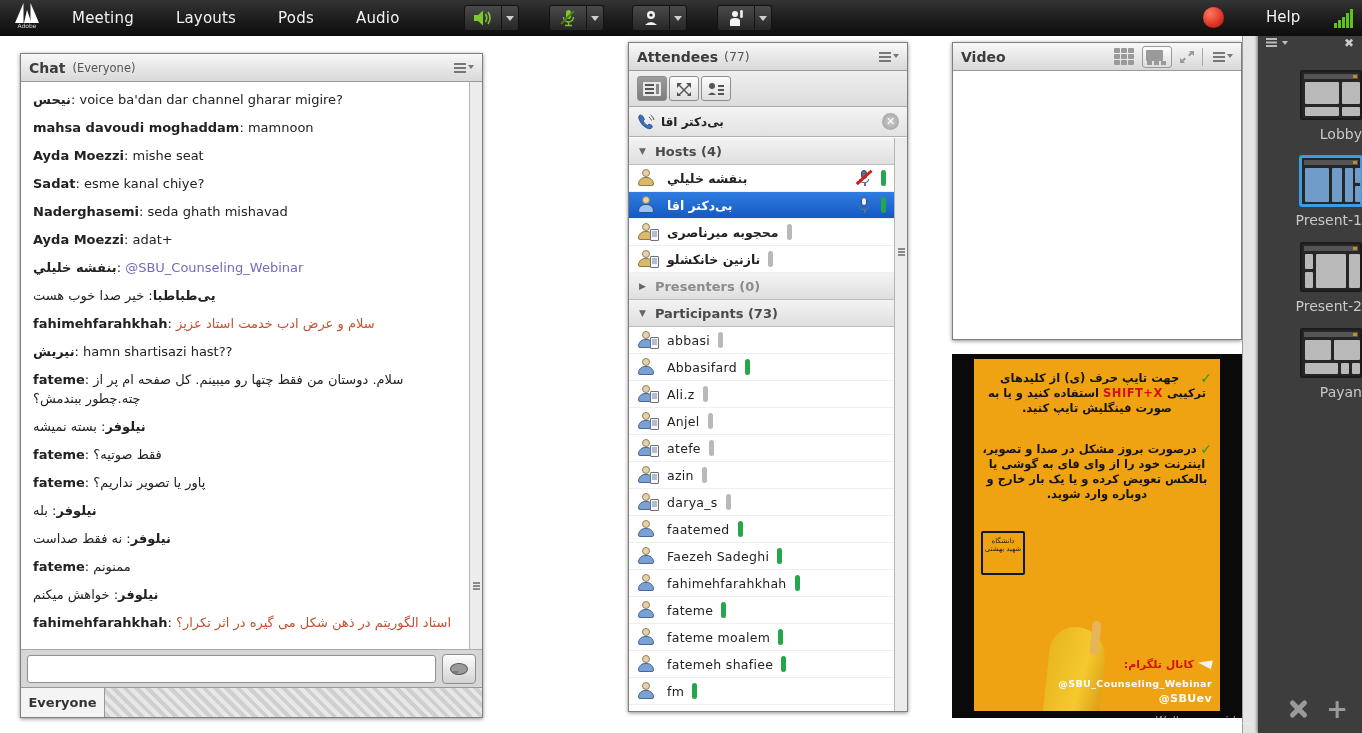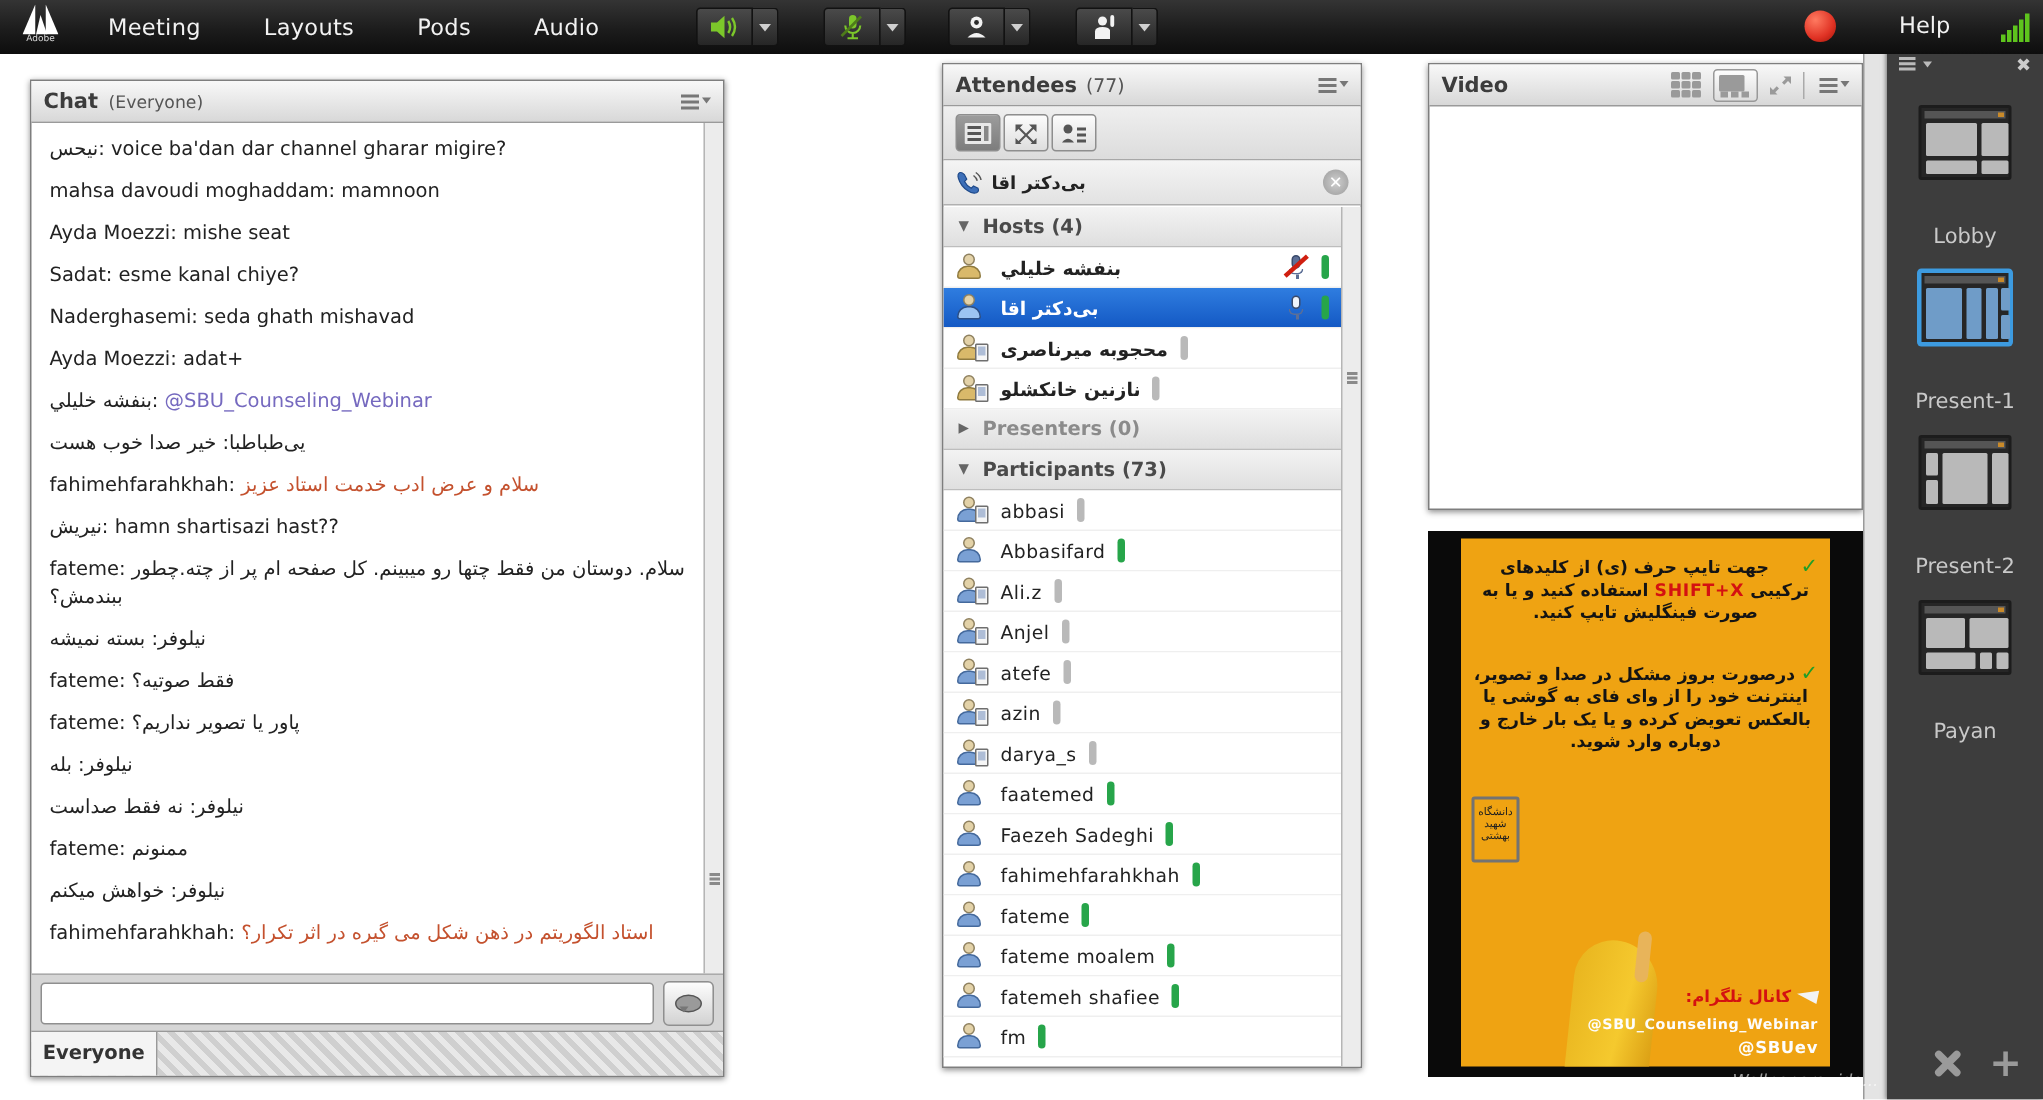--- a/index.html
+++ b/index.html
@@ -39,21 +39,21 @@
   .pod-title { font-size:14px; font-weight:bold; color:#3c3c3c; }
   .pod-sub { font-size:11.5px; color:#555; margin-left:7px; }
   .pod-menu { margin-left:auto; width:22px; height:16px; position:relative; }
   .pod-menu .bars { position:absolute; left:2px; top:3px; width:12px; height:2px; background:#777; box-shadow:0 4px 0 #777,0 8px 0 #777; }
   .pod-menu .dn { position:absolute; right:0; top:5px; border:3.5px solid transparent; border-top:4.5px solid #777; }
 
   
   #chat-pod { left:20px; top:53px; width:463px; height:665px; }
   .chat-msgs { position:absolute; left:0; top:28px; right:13px; bottom:68px; overflow:hidden; padding:8px 12px; }
   .msg { font-size:13px; color:#222; margin-bottom:9px; line-height:19px; }
-  .msg .msg-name { font-weight:normal; }
+  .msg .msg-name { font-weight:bold; }
   .msg.rtl { direction:rtl; text-align:left; }
   .msg.orange .msg-text { color:#c4512e; }
   .msg.link .msg-text { color:#7569bf; }
   .chat-scroll { position:absolute; top:28px; right:0; width:13px; bottom:68px; background:#ececec; border-left:1px solid #b5b5b5; }
   .scroll-grip { position:absolute; left:3px; width:7px; height:2px; background:#8a8a8a; box-shadow:0 3px 0 #8a8a8a,0 6px 0 #8a8a8a; }
   .chat-input-row { position:absolute; left:0; right:0; bottom:30px; height:38px; background:#d6d6d6; border-top:1px solid #aaa;
     display:flex; align-items:center; padding:0 6px; }
   .chat-input { flex:1; height:28px; border:1px solid #8f8f8f; border-radius:3px; background:#fff; font-size:13px; padding:0 8px; }
   .send-btn { width:34px; height:30px; margin-left:6px; background:linear-gradient(#fdfdfd,#d2d2d2); border:1px solid #8f8f8f;
     border-radius:4px; display:flex; align-items:center; justify-content:center; }
@@ -123,41 +123,41 @@
     padding:9px 20px; border-radius:16px; border:1px solid #000; box-shadow:0 1px 3px rgba(0,0,0,.5); }
 
   
   #poster { position:absolute; left:952px; top:354px; width:290px; height:364px; background:#0a0a0a; }
   .poster-inner { position:absolute; left:22px; top:5px; right:22px; bottom:7px; background:#efa312; overflow:hidden; }
   .pcheck { color:#1f9e28; font-weight:bold; font-size:14px; }
   .ppara { direction:rtl; text-align:center; color:#141414; font-weight:bold; font-size:11.5px; line-height:15px; padding:0 8px; }
   .ppara .chk { float:right; margin-left:3px; }
   .p1 { margin-top:12px; } .p2 { margin-top:26px; }
   .shiftx { color:#d41111; font-weight:bold; letter-spacing:.5px; }
-  .stamp { position:absolute; left:7px; top:172px; width:32px; height:44px; border:2px solid #737373; border-radius:2px;
+  .stamp { position:absolute; left:7px; top:172px; width:44px; height:44px; border:2px solid #0f172a; border-radius:2px;
     color:#202020; font-size:7px; line-height:8px; text-align:center; padding-top:4px; direction:rtl; overflow:hidden; }
   .arm { position:absolute; left:55px; bottom:0; width:96px; height:118px; }
   .arm .forearm { position:absolute; left:18px; bottom:-12px; width:56px; height:96px; border-radius:26px 30px 0 0;
     background:linear-gradient(100deg,#e8b41e,#f5c92e 60%,#d99c12); transform:rotate(6deg); }
   .arm .finger { position:absolute; left:40px; top:-8px; width:9px; height:34px; border-radius:5px; background:#e8b45a; }
   .tg { position:absolute; right:8px; bottom:40px; direction:rtl; color:#d41111; font-size:11px; font-weight:bold; }
   .tg .plane { display:inline-block; width:0; height:0; border-top:5px solid transparent; border-bottom:4px solid transparent;
     border-right:14px solid #f3f3f3; transform:rotate(12deg); margin-left:4px; }
   .handle { position:absolute; right:8px; color:#fdfdfd; font-size:9.5px; font-weight:bold; letter-spacing:.4px; }
   .h1 { bottom:22px; } .h2 { bottom:6px; font-size:11px; }
 
   
   .thin-strip { position:absolute; left:1242px; top:36px; width:16px; height:697px; background:#e4e4e4; border-left:1px solid #9a9a9a; }
   #sidebar { position:absolute; left:1258px; top:30px; width:104px; height:703px; background:#3d3d3d; box-shadow:-1px 0 3px rgba(0,0,0,.5); }
   .sb-hdr { height:26px; display:flex; align-items:center; padding:0 8px; }
   .sb-menu { width:16px; height:12px; position:relative; }
   .sb-menu .bars { position:absolute; left:0; top:1px; width:11px; height:2px; background:#bbb; box-shadow:0 3.5px 0 #bbb,0 7px 0 #bbb; }
   .sb-menu .dn { position:absolute; right:-6px; top:4px; border:3px solid transparent; border-top:4px solid #bbb; }
   .sb-close { margin-left:auto; color:#ccc; font-size:12px; font-weight:bold; }
-  .lay-item { margin-top:14px; display:flex; flex-direction:column; align-items:center;gap:24px; }
+  .lay-item { margin-top:14px; display:flex; flex-direction:column; align-items:flex-end; }
   .thumb { position:relative; width:62px; height:50px; background:#262626; border:2px solid #1c1c1c; border-radius:2px; }
   .thumb .bar { position:absolute; left:2px; right:2px; top:2px; height:5px; background:#555; }
   .thumb .bar:after { content:""; position:absolute; right:1px; top:1px; width:4px; height:3px; background:#c98a2a; }
   .thumb i { position:absolute; background:#b9b9b9; border-radius:1px; }
   .thumb.sel { border-color:#3d9be0; box-shadow:0 0 0 1px #3d9be0; }
   .thumb.sel i { background:#6f9cc8; }
   .lay-label { margin-top:6px; color:#c9c9c9; font-size:14px; }
   .sb-tools { position:absolute; left:0; right:0; bottom:12px; height:24px; display:flex; justify-content:flex-end; gap:18px; padding-right:14px; align-items:center; }
   .wrench { position:relative; width:20px; height:20px; }
   .wrench i { position:absolute; left:8px; top:-1px; width:5px; height:22px; border-radius:3px; background:#9a9a9a; }

